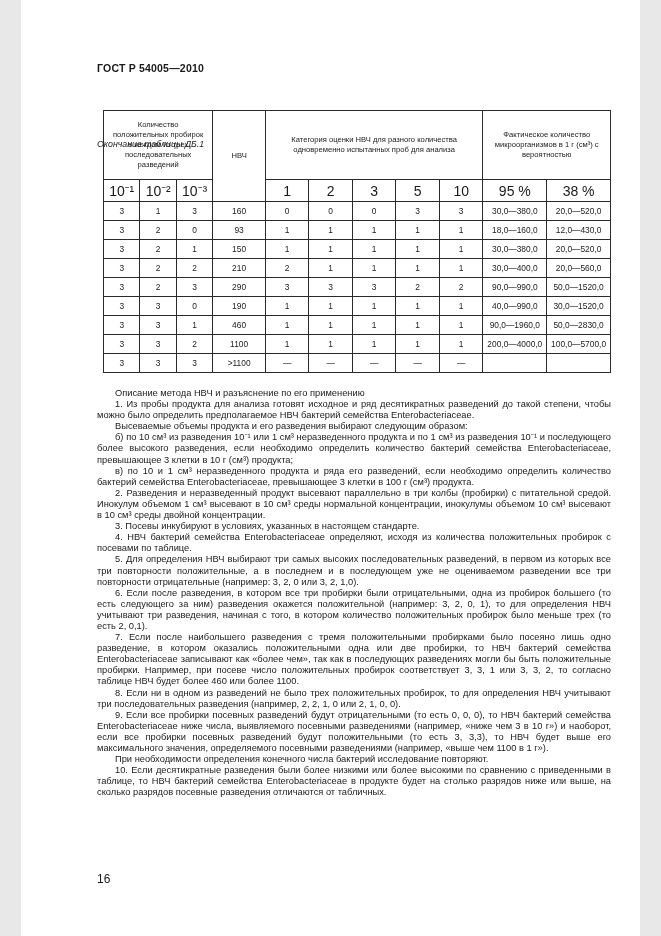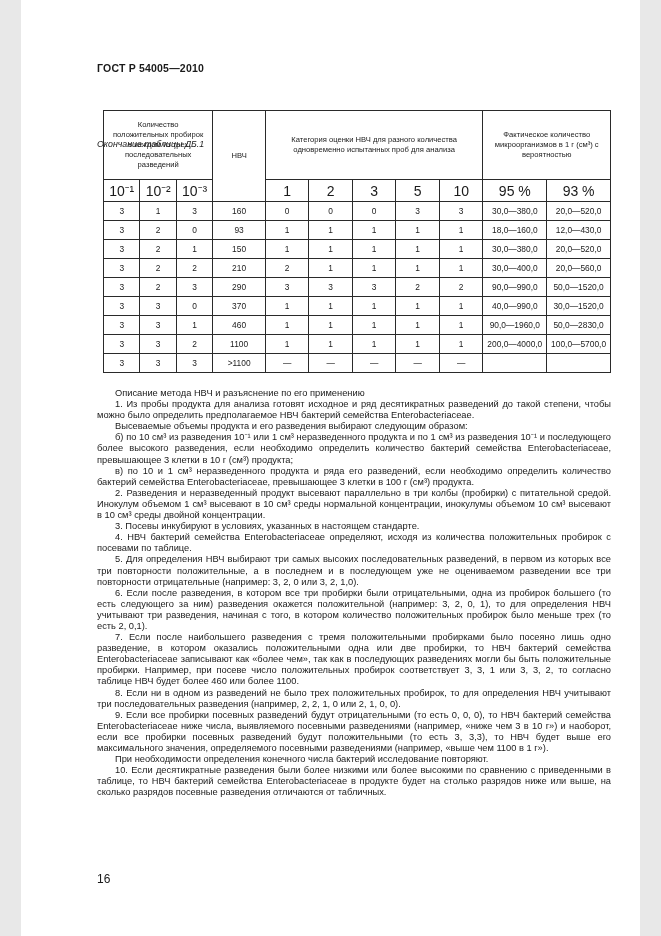--- a/index.html
+++ b/index.html
@@ -121,21 +121,21 @@
       <tr class="sub-row">
         <th>10⁻¹</th>
         <th>10⁻²</th>
         <th>10⁻³</th>
         <th>1</th>
         <th>2</th>
         <th>3</th>
         <th>5</th>
         <th>10</th>
         <th>95 %</th>
-        <th>93 %</th>
+        <th>38 %</th>
       </tr>
     </thead>
     <tbody>
         <tr>
           <td>3</td>
           <td>1</td>
           <td>3</td>
           <td>160</td>
           <td>0</td>
           <td>0</td>
@@ -194,21 +194,21 @@
           <td>3</td>
           <td>2</td>
           <td>2</td>
           <td>90,0—990,0</td>
           <td>50,0—1520,0</td>
         </tr>
         <tr>
           <td>3</td>
           <td>3</td>
           <td>0</td>
-          <td>370</td>
+          <td>190</td>
           <td>1</td>
           <td>1</td>
           <td>1</td>
           <td>1</td>
           <td>1</td>
           <td>40,0—990,0</td>
           <td>30,0—1520,0</td>
         </tr>
         <tr>
           <td>3</td>

